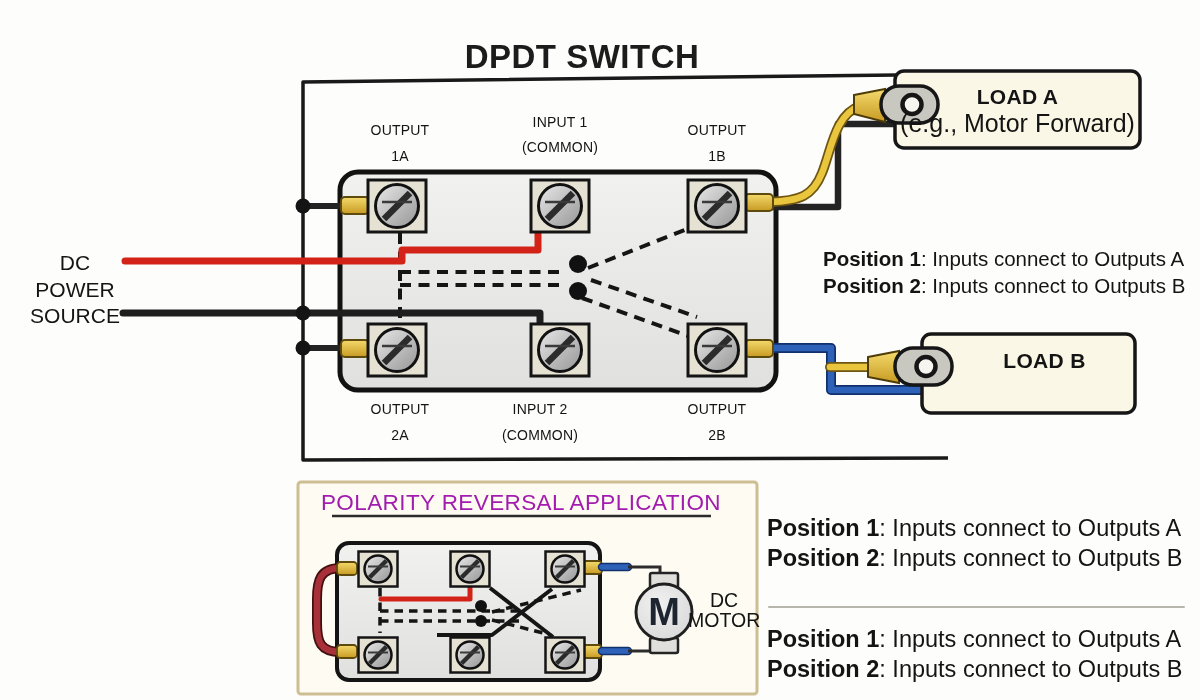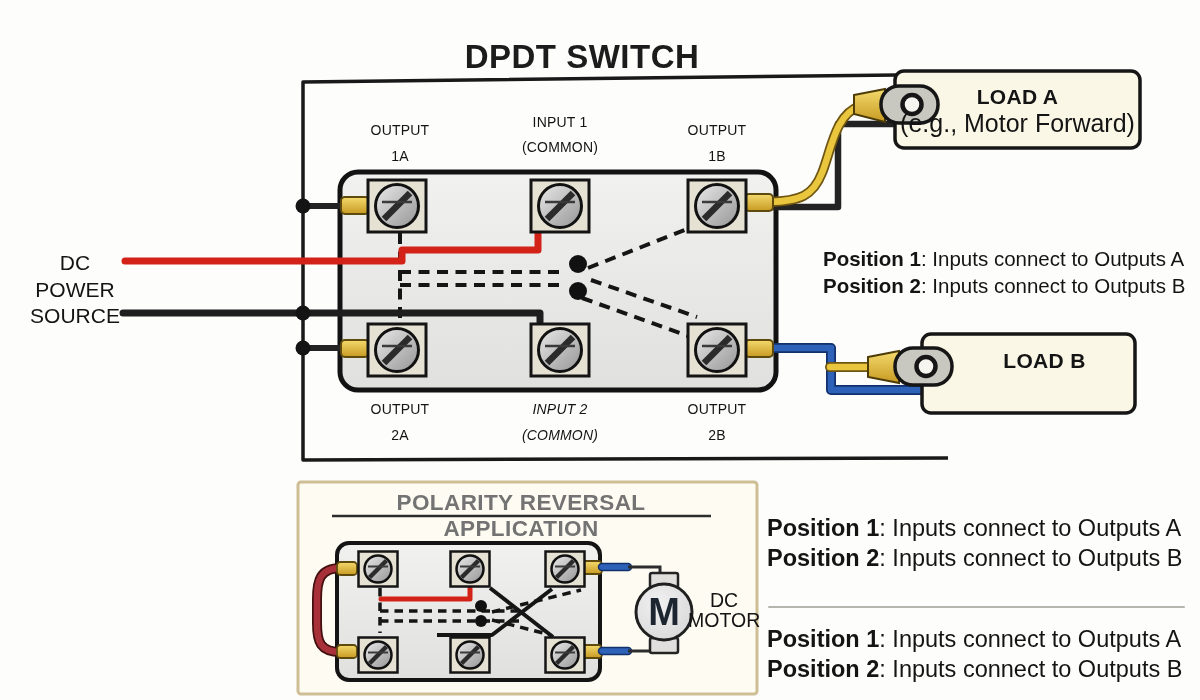--- a/index.html
+++ b/index.html
@@ -14,21 +14,21 @@
   .ctr{text-align:center;}
   .b{font-weight:bold;}
   .diagram-title{font-size:33px;font-weight:bold;letter-spacing:.5px;color:#1c1c1c;}
   .term-lbl{font-size:14px;line-height:26px;letter-spacing:.2px;}
   .term-lbl.in1{line-height:25px;}
   .power-lbl{font-size:21px;line-height:26.5px;}
   .load-title{font-size:21px;font-weight:bold;line-height:29px;letter-spacing:.3px;}
   .load-sub{font-size:25px;line-height:24px;}
   .pos-mid{font-size:20.5px;line-height:27px;}
   .pos-big{font-size:23.5px;line-height:29.5px;}
-  .app-title{font-size:22.5px;font-weight:bold;letter-spacing:.4px;color:#737373;}
+  .app-title{font-size:22.5px;font-weight:normal;letter-spacing:.4px;color:#a21caf;}
   .motor-lbl{font-size:19.5px;line-height:19.5px;}
   .divider{position:absolute;background:#b6b6ae;border-radius:1px;}
   .frame{fill:none;stroke:#191919;stroke-width:3.5px;stroke-linejoin:round;}
   .dash{fill:none;stroke:#151515;stroke-width:4px;stroke-dasharray:11 7.5;stroke-linecap:butt;}
   .dash-s{fill:none;stroke:#151515;stroke-width:3.5px;stroke-dasharray:8.5 6;}
   .wire{fill:none;stroke-linejoin:round;stroke-linecap:round;}
   .blk{stroke:#232323;}
   .under-gold{stroke:#6e5512;}
   .under-blue{stroke:#12306b;}
   .under-dred{stroke:#42100f;}
@@ -192,21 +192,21 @@
   <div>(COMMON)</div>
 </div>
 <div class="lbl term-lbl ctr" style="left:644px;top:117px;width:146px;">
   <div>OUTPUT</div>
   <div>1B</div>
 </div>
 <div class="lbl term-lbl ctr" style="left:327px;top:396px;width:146px;">
   <div>OUTPUT</div>
   <div>2A</div>
 </div>
-<div class="lbl term-lbl ctr" style="left:478px;top:396px;width:164px;font-style:italic;">
+<div class="lbl term-lbl ctr" style="left:458px;top:396px;width:164px;">
   <div>INPUT 2</div>
   <div>(COMMON)</div>
 </div>
 <div class="lbl term-lbl ctr" style="left:644px;top:396px;width:146px;">
   <div>OUTPUT</div>
   <div>2B</div>
 </div>
 
 <div class="lbl ctr" style="left:895px;top:82px;width:245px;">
   <div class="load-title">LOAD A</div>

